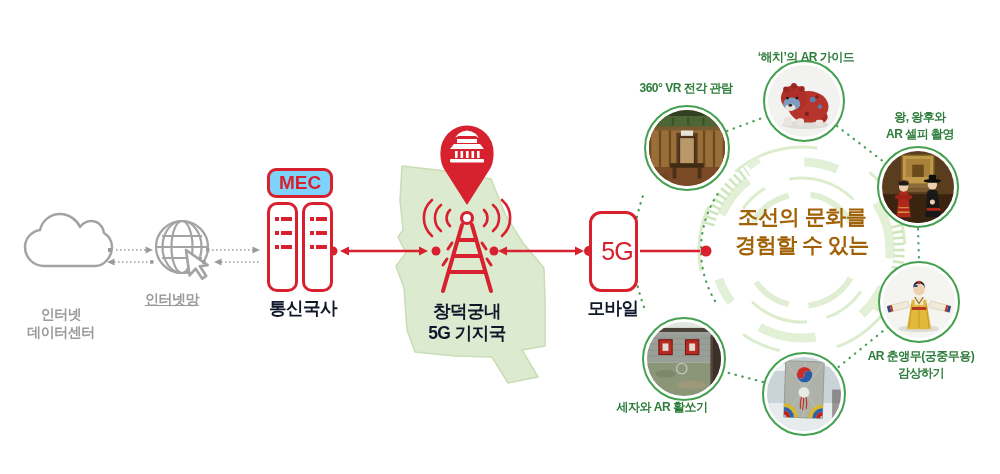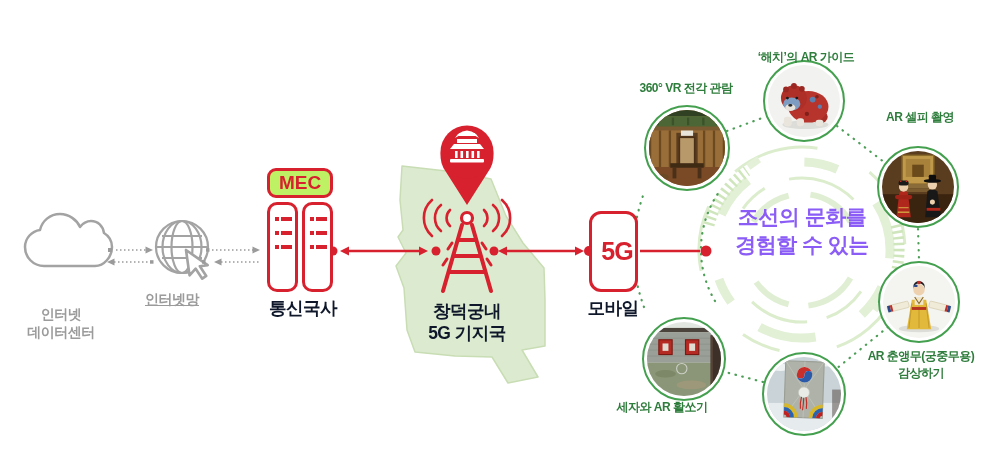--- a/index.html
+++ b/index.html
@@ -4,34 +4,34 @@
 <style>
   html,body{margin:0;padding:0;background:#fff;}
   .stage{position:relative;width:1000px;height:474px;background:#fff;overflow:hidden;
          font-family:"Liberation Sans","DejaVu Sans",sans-serif;}
   .layer{position:absolute;left:0;top:0;width:1000px;height:474px;}
   .lbl{position:absolute;text-align:center;font-weight:bold;}
   .node-lbl{font-size:17.5px;color:#0f172a;letter-spacing:-0.5px;line-height:22px;}
   .gray-lbl{font-size:14px;color:#9b9b9b;font-weight:bold;line-height:18px;letter-spacing:-0.5px;}
   .green-lbl{font-size:12px;color:#2e7d3c;line-height:16.5px;letter-spacing:-0.5px;}
   .hub-title{position:absolute;left:695px;top:203px;width:214px;text-align:center;
-             font-size:21px;font-weight:bold;color:#8b5cf6;line-height:27.5px;letter-spacing:-0.5px;}
+             font-size:21px;font-weight:bold;color:#a16207;line-height:27.5px;letter-spacing:-0.5px;}
   .mec{position:absolute;left:267px;top:168px;width:70px;height:126px;}
   .mec-head{position:absolute;left:0;top:0;width:66px;height:30px;border:3.5px solid #d7212e;
-            border-radius:9px;background:#bef264;box-sizing:border-box;text-align:center;
+            border-radius:9px;background:#7dd3fc;box-sizing:border-box;text-align:center;
             font-weight:bold;font-size:19px;color:#d7212e;line-height:24px;}
   .tower{position:absolute;top:34px;width:31px;height:90px;border:3.5px solid #d7212e;
          border-radius:10px;background:#fff;box-sizing:border-box;}
   .t-left{left:0;} .t-right{left:35px;}
   .srow{position:absolute;left:5px;height:3.5px;}
   .srow .d1{position:absolute;left:0;top:0;width:3.5px;height:3.5px;background:#d7212e;}
   .srow .d2{position:absolute;left:6px;top:0;width:11px;height:3.5px;background:#d7212e;}
   .phone{position:absolute;left:589px;top:211px;width:49px;height:81px;border:3.5px solid #d7212e;
          border-radius:12px;background:#fff;box-sizing:border-box;text-align:center;}
-  .phone span{font-size:25px;font-weight:bold;color:#d7212e;line-height:74px;padding-left:7px;letter-spacing:-1px;}
+  .phone span{font-size:25px;font-weight:normal;color:#d7212e;line-height:74px;padding-left:7px;letter-spacing:-1px;}
   .pcircle{position:absolute;border:2px solid #44a04f;border-radius:50%;background:#fff;
            padding:3px;box-sizing:border-box;}
   .pcircle svg{display:block;width:100%;height:100%;border-radius:50%;}
 </style>
 </head>
 <body>
 
 <div class="stage">
 
   <svg class="layer" viewBox="0 0 1000 474">
@@ -294,20 +294,21 @@
         <circle cx="34" cy="42" r="1.2" fill="#c03028"></circle>
       <path d="M60,92 L63,56 Q70,50 77,56 L82,92 Z" fill="#181818"></path>
       <rect x="62" y="79" width="19" height="4" fill="#b0271c"></rect>
       <circle cx="70" cy="71" r="3.5" fill="#ecd0ae"></circle>
       <circle cx="70" cy="47" r="6.5" fill="#ecd0ae"></circle>
       <ellipse cx="70" cy="41.5" rx="12" ry="2.5" fill="#0d0d0d"></ellipse>
       <rect x="65" y="33" width="10" height="9" rx="2" fill="#0d0d0d"></rect>
     </svg>
   </div>
   <div class="lbl green-lbl" style="left:845px;top:109px;width:150px;">
+    <div>왕, 왕후와</div>
     <div>AR 셀피 촬영</div>
   </div>
 
   <div class="pcircle" style="left:878px;top:261px;width:82px;height:82px;">
     <svg viewBox="0 0 100 100" preserveAspectRatio="xMidYMid slice">
       <rect width="100" height="100" fill="#f4f4f1"></rect>
       <ellipse cx="50" cy="87" rx="28" ry="5" fill="#dcdcd8"></ellipse>
       <g transform="rotate(-14 21 56)">
         <rect x="6" y="52" width="30" height="9" rx="2" fill="#f0ead8" stroke="#d8cdb0" stroke-width="1"></rect>
         <rect x="6" y="52" width="4" height="9" fill="#2a4a8a"></rect>

